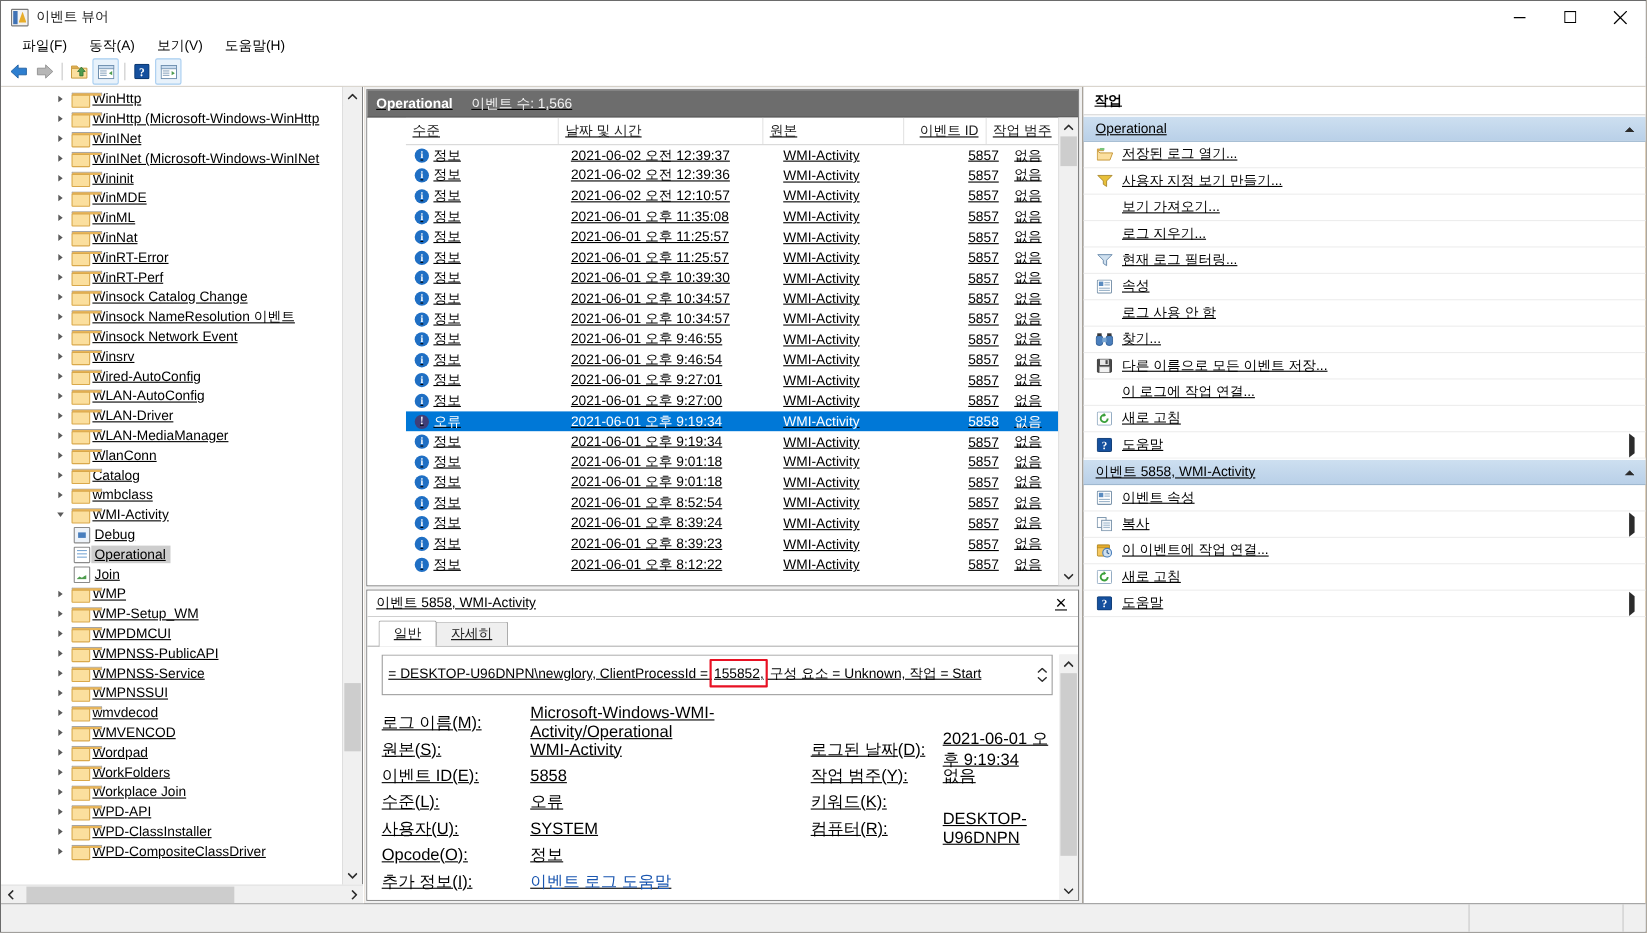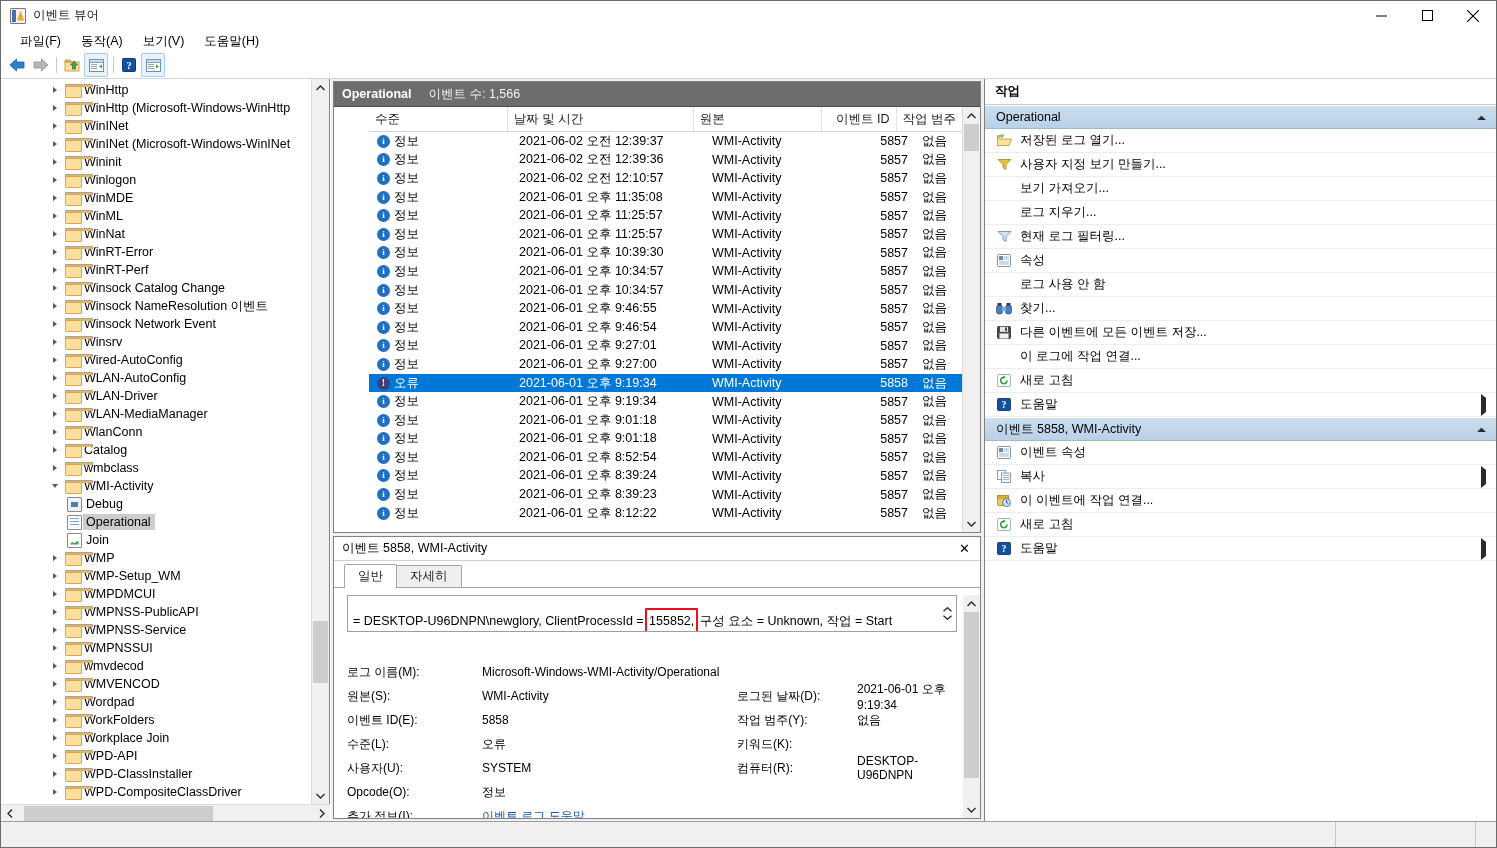--- a/index.html
+++ b/index.html
@@ -32,21 +32,21 @@
   .menuitem{padding:2px 10px;font-size:12.5px;color:#000;}
 
   
   .toolbar{height:26px;flex:0 0 26px;display:flex;align-items:center;padding-left:5px;background:#fff;
            border-bottom:1px solid #d4d4d4;}
   .tb{width:22px;height:22px;display:flex;align-items:center;justify-content:center;margin-right:1px;position:relative;}
   .tb.framed{border:1px solid #a7cdf0;background:#e8f2fb;border-radius:2px;}
   .tbsep{width:1px;height:16px;background:#c8c8c8;margin:0 4px;}
 
   
-  .bodyrow{flex:1 1 auto;display:flex;min-height:0;background:#a16207;padding:0 0 0 0;}
+  .bodyrow{flex:1 1 auto;display:flex;min-height:0;background:#a16207;padding:0 0 0 0;text-decoration:underline;}
 
   
   .treepane{width:330px;flex:0 0 330px;display:flex;flex-direction:column;background:#fff;
             border-right:1px solid #fff;box-sizing:border-box;position:relative;}
   .treeclip{flex:1 1 auto;display:flex;min-height:0;border:1px solid #848484;border-top:0;border-left:0;
             border-bottom:0;box-sizing:border-box;}
   .treeinner{flex:1 1 auto;overflow:hidden;position:relative;background:#fff;padding-top:2px;}
   .tnode{height:18px;display:flex;align-items:center;white-space:nowrap;font-size:12.5px;color:#000;}
   .tnode .chev{width:16px;flex:0 0 16px;display:flex;align-items:center;justify-content:center;}
   .tnode .ico{width:18px;flex:0 0 18px;display:flex;align-items:center;justify-content:center;}
@@ -113,30 +113,30 @@
              font-size:12.5px;border-bottom:1px solid #cfcfcf;background:#fff;}
   .detailhdr .x{margin-left:auto;font-size:13px;font-weight:bold;cursor:default;padding:0 4px;}
   .tabsrow{height:27px;flex:0 0 27px;display:flex;align-items:flex-end;padding-left:10px;
            border-bottom:1px solid #a5a5a5;background:#fff;box-sizing:border-box;}
   .tab{height:22px;padding:0 13px;display:flex;align-items:center;font-size:12.5px;
        border:1px solid #a5a5a5;border-bottom:none;background:#efefef;margin-right:-1px;
        border-radius:2px 2px 0 0;box-sizing:border-box;color:#1a1a1a;}
   .tab.active{background:#fff;position:relative;z-index:2;height:24px;margin-bottom:-1px;}
   .detailbody{flex:1 1 auto;display:flex;min-height:0;background:#fff;position:relative;padding:7px 0 0 0;}
   .detailcol{flex:1 1 auto;min-width:0;padding:0 6px 0 13px;box-sizing:border-box;overflow:hidden;}
-  .msgbox{height:37px;border:1px solid #9e9e9e;background:#fff;display:flex;align-items:flex-end;
+  .msgbox{height:37px;border:1px solid #9e9e9e;background:#fff;display:flex;align-items:center;
           position:relative;box-sizing:border-box;overflow:hidden;}
   .msgtext{padding-left:5px;font-size:12.5px;white-space:nowrap;position:relative;top:-1px;}
   .msgspin{position:absolute;right:1px;top:1px;bottom:1px;width:15px;display:flex;flex-direction:column;
            align-items:center;justify-content:center;gap:3px;background:#fff;}
   .hl{position:relative;padding:0 2px;}
   .hl:before{content:"";position:absolute;left:-2px;right:-2px;top:-6px;bottom:-6px;
              border:2px solid #e81123;border-radius:1px;}
   .hl span{position:relative;}
-  .fields{margin-top:28px;font-size:12px;}
+  .fields{margin-top:13px;font-size:15px;}
   .frow{display:flex;height:24px;align-items:center;}
   .flab{width:135px;flex:0 0 135px;color:#000;}
   .fval{flex:1 1 auto;color:#000;}
   .flab2{width:120px;flex:0 0 120px;}
   .fval2{flex:1 1 auto;}
   .lnk{color:#1a56b0;}
 
   
   .actpane{width:512px;flex:0 0 512px;background:#fff;border-left:1px solid #828282;
            display:flex;flex-direction:column;box-sizing:border-box;}
@@ -318,32 +318,20 @@
             <div class="tnode lvl1">
               <span class="chev">
                 <span class="chev-r"></span>
               </span>
               <span class="ico">
                 <span class="folder">
                   <span class="tab"></span>
                   <span class="bod"></span>
                 </span>
               </span>
-              <span class="lbl">Winlogon</span>
-            </div>
-            <div class="tnode lvl1">
-              <span class="chev">
-                <span class="chev-r"></span>
-              </span>
-              <span class="ico">
-                <span class="folder">
-                  <span class="tab"></span>
-                  <span class="bod"></span>
-                </span>
-              </span>
               <span class="lbl">WinMDE</span>
             </div>
             <div class="tnode lvl1">
               <span class="chev">
                 <span class="chev-r"></span>
               </span>
               <span class="ico">
                 <span class="folder">
                   <span class="tab"></span>
                   <span class="bod"></span>
@@ -1322,21 +1310,21 @@
           </div>
           <div class="actitem">
             <span class="ai">
               <svg width="14" height="13" viewBox="0 0 14 13">
                 <rect x="0.5" y="0.5" width="13" height="12" fill="#4a4a4a" stroke="#2c2c2c" stroke-width="0.8" rx="1"></rect>
                 <rect x="3" y="0.8" width="8" height="5" fill="#e8e8e8"></rect>
                 <rect x="8" y="1.4" width="2" height="3.6" fill="#4a4a4a"></rect>
                 <rect x="2.5" y="7.5" width="9" height="5" fill="#f2f2f2" stroke="#9e9e9e" stroke-width="0.6"></rect>
               </svg>
             </span>
-            <span>다른 이벤트에 모든 이벤트 저장...</span>
+            <span>다른 이름으로 모든 이벤트 저장...</span>
           </div>
           <div class="actitem noicon">
             <span>이 로그에 작업 연결...</span>
           </div>
           <div class="actitem">
             <span class="ai">
               <svg width="14" height="13" viewBox="0 0 14 13">
                 <rect x="0.5" y="0.5" width="13" height="12" fill="#fff" stroke="#8fa8c0" stroke-width="0.9" rx="1"></rect>
                 <path d="M10 6.5 A3.2 3.2 0 1 1 7 3.3" fill="none" stroke="#3aa03a" stroke-width="1.7"></path>
                 <path d="M6.4 1.2 L8.6 3.4 L6.2 5" fill="#3aa03a"></path>

